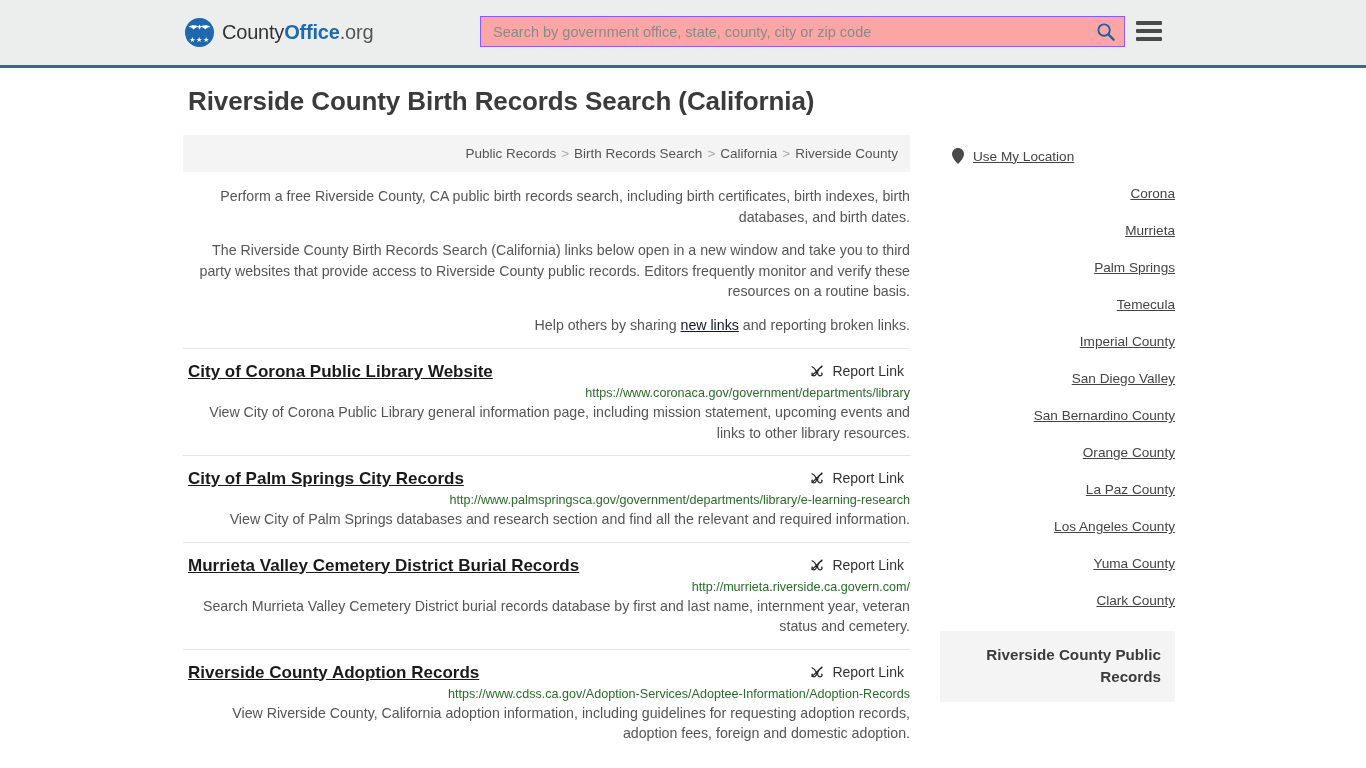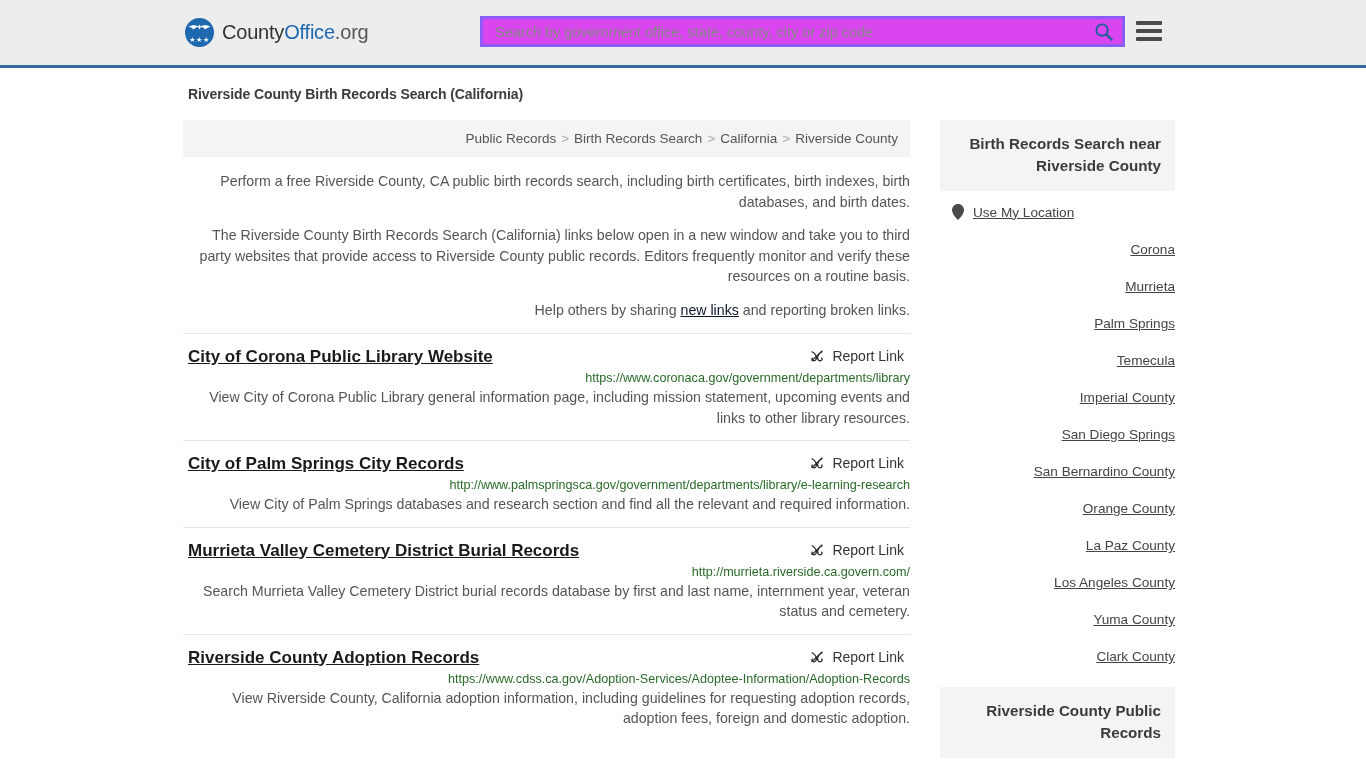--- a/index.html
+++ b/index.html
@@ -55,32 +55,32 @@
     font-size: 7px;
     letter-spacing: 0.5px;
     line-height: 7px;
   }
   .brand-text {
     font-size: 20px;
     color: #333333;
     letter-spacing: -0.2px;
     white-space: nowrap;
   }
-  .brand-text .b-office { color: #1e68b0; font-weight: normal; }
+  .brand-text .b-office { color: #1e68b0; font-weight: bold; }
   .brand-text .b-county { color: #333; }
   .brand-text .b-org { color: #555; font-size: 20px; }
 
   .search-wrap {
     position: absolute;
     left: 297px;
     top: 16px;
     width: 645px;
     height: 31px;
-    background: #d946ef;
-    border: 3px solid #8b5cf6;
+    background: #fca5a5;
+    border: 1px solid #8b5cf6;
     display: flex;
     align-items: center;
   }
   .search-input {
     flex: 1;
     border: none;
     outline: none;
     background: transparent;
     font-family: "Liberation Sans", sans-serif;
     font-size: 14.5px;
@@ -116,21 +116,21 @@
     border-radius: 1px;
   }
 
   
   .page {
     width: 1000px;
     margin: 0 auto;
     padding-top: 18px;
   }
   .page-title {
-    font-size: 14px;
+    font-size: 26px;
     font-weight: bold;
     color: #3b3b3b;
     margin: 0 0 18px 5px;
     letter-spacing: -0.1px;
   }
   .columns {
     display: flex;
     gap: 30px;
     align-items: flex-start;
     text-align: right;
@@ -348,36 +348,35 @@
             </div>
             <div class="result-url">https://www.cdss.ca.gov/Adoption-Services/Adoptee-Information/Adoption-Records</div>
             <div class="result-desc">View Riverside County, California adoption information, including guidelines for requesting adoption records, adoption fees, foreign and domestic adoption.</div>
           </div>
         </div>
 
     </div>
 
     <div class="col-side">
 
-      <div class="side-box-head">Birth Records Search near Riverside County</div>
 
       <div class="side-loc">
         <svg class="pin-icon" width="12" height="16" viewBox="0 0 12 16">
           <path d="M6 0 C2.7 0 0 2.7 0 6 C0 10.5 6 16 6 16 C6 16 12 10.5 12 6 C12 2.7 9.3 0 6 0 Z" fill="#4a4a4a"></path>
         </svg>
         <a href="#">Use My Location</a>
       </div>
 
       <div class="side-list" id="side-links">
           <div class="side-list-item"><a href="#">Corona</a></div>
           <div class="side-list-item"><a href="#">Murrieta</a></div>
           <div class="side-list-item"><a href="#">Palm Springs</a></div>
           <div class="side-list-item"><a href="#">Temecula</a></div>
           <div class="side-list-item"><a href="#">Imperial County</a></div>
-          <div class="side-list-item"><a href="#">San Diego Springs</a></div>
+          <div class="side-list-item"><a href="#">San Diego Valley</a></div>
           <div class="side-list-item"><a href="#">San Bernardino County</a></div>
           <div class="side-list-item"><a href="#">Orange County</a></div>
           <div class="side-list-item"><a href="#">La Paz County</a></div>
           <div class="side-list-item"><a href="#">Los Angeles County</a></div>
           <div class="side-list-item"><a href="#">Yuma County</a></div>
           <div class="side-list-item"><a href="#">Clark County</a></div>
         </div>
 
       <div class="side-box-head" style="margin-top:12px;">Riverside County Public Records</div>
 

